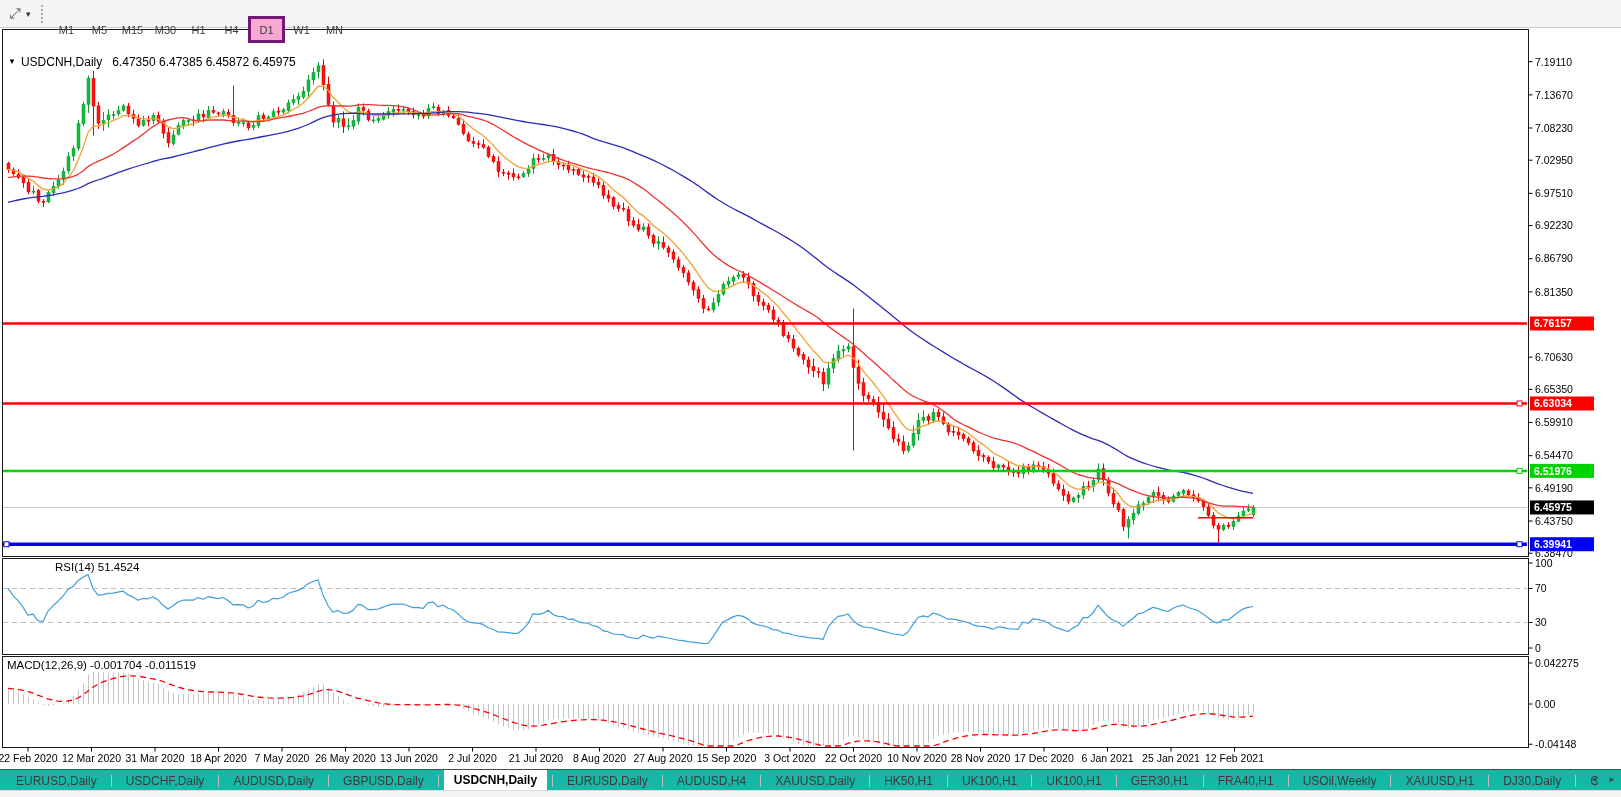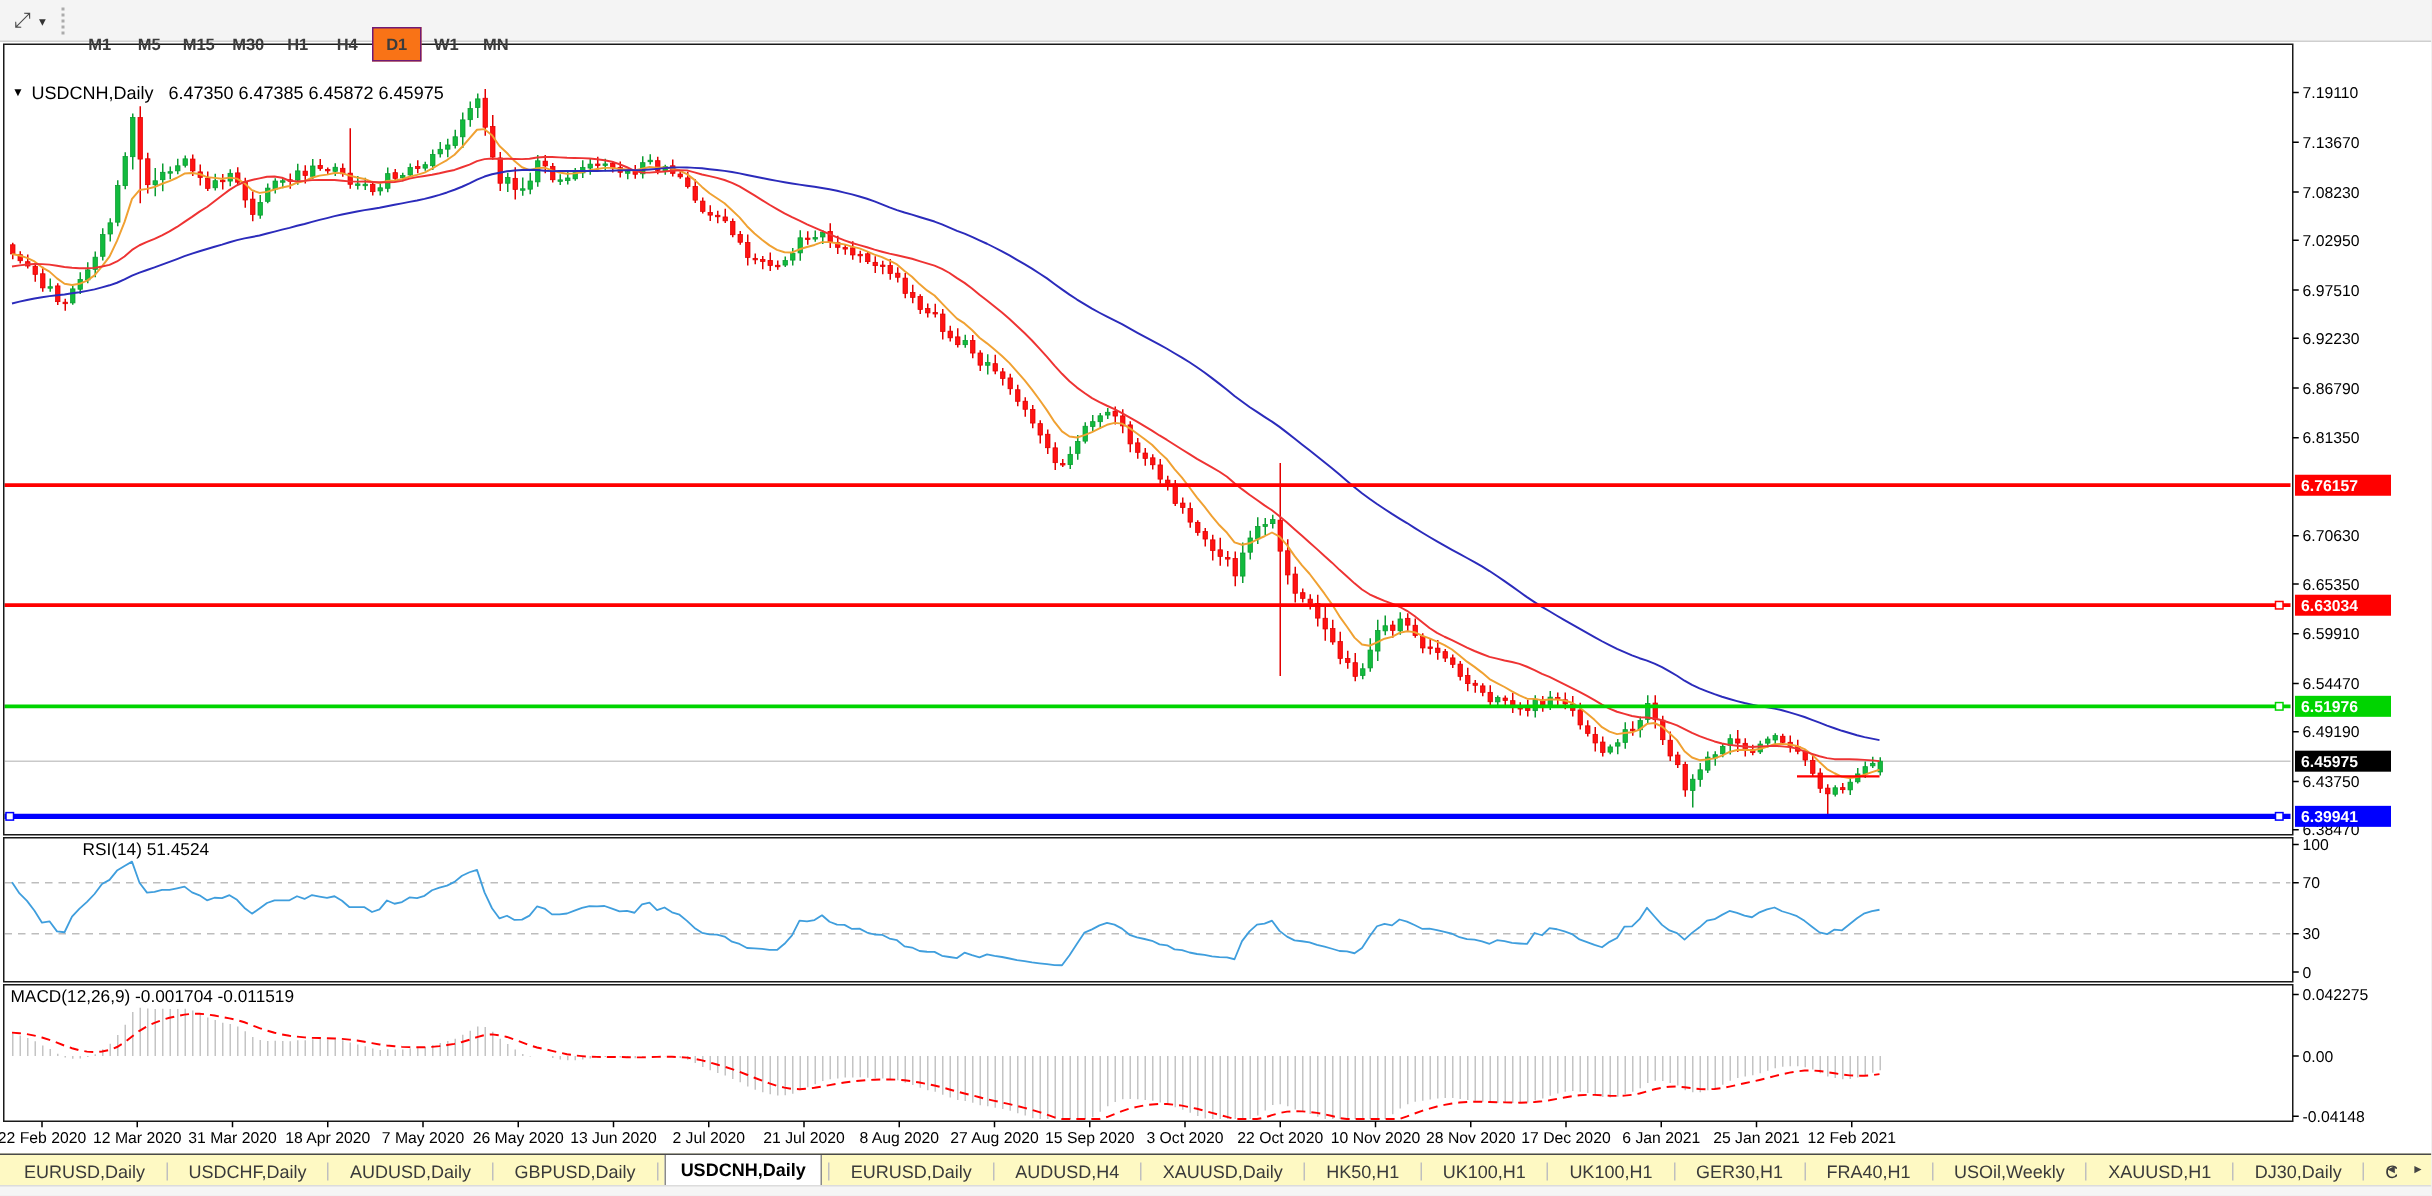--- a/index.html
+++ b/index.html
@@ -7,33 +7,33 @@
        font-family:"Liberation Sans",sans-serif;user-select:none;}
   svg text{font-family:"Liberation Sans",sans-serif;}
   
   #toolbar{position:absolute;top:0;left:0;width:1621px;height:27px;background:#f4f4f4;
            border-bottom:1px solid #cfcfcf;display:flex;align-items:center;z-index:5;}
   .tool-btn{display:inline-flex;align-items:center;justify-content:center;width:22px;height:21px;
             margin-left:4px;color:#4a4a4a;font-size:14px;cursor:pointer;}
   .caret{font-size:9px;color:#333;width:10px;cursor:pointer;}
   .grip{height:18px;border-left:2px dotted #ababab;margin:0 7px 0 5px;}
   .btn-tf{display:inline-flex;align-items:center;justify-content:center;height:21px;min-width:27px;
-          padding:0 2px;font-size:11px;font-weight:700;color:#3c3c3c;border:1px solid transparent;
+          padding:0 2px;font-size:11px;font-weight:400;color:#3c3c3c;border:1px solid transparent;
           cursor:pointer;margin-top:32px;}
-  .btn-tf.active{background:#f97316;border:1px solid #701a75;}
+  .btn-tf.active{background:#f9a8d4;border:3px solid #701a75;}
   
   #chart-window{position:absolute;top:27px;left:0;width:1621px;height:742px;background:#ffffff;z-index:0;}
   #chart-svg{position:absolute;top:0;left:0;z-index:1;}
   #chart-title{position:absolute;top:31px;left:8px;z-index:2;font-size:12px;color:#000;margin-top:24px;}
   #chart-title .tri{font-size:8px;vertical-align:2px;margin-right:5px;}
   #chart-title .sym{margin-right:10px;}
   #rsi-label{position:absolute;top:561px;left:7px;z-index:2;font-size:11.5px;color:#000;padding-left:48px;}
   #macd-label{position:absolute;top:659px;left:7px;z-index:2;font-size:11.5px;color:#000;}
   
-  #tab-bar{position:absolute;top:769px;left:0;width:1621px;height:21px;background:#fef9c3;
+  #tab-bar{position:absolute;top:769px;left:0;width:1621px;height:21px;background:#14b8a6;
            border-top:1px solid #4a4a4a;z-index:5;display:flex;align-items:center;overflow:hidden;}
   #tabs{display:flex;align-items:center;height:21px;overflow:hidden;white-space:nowrap;
         width:1592px;padding-left:6px;}
   .tab{display:inline-flex;align-items:center;height:20px;padding:0 10px;font-size:12px;color:#3a3a3a;
        cursor:pointer;flex:0 0 auto;}
   .tab.active{background:#ffffff;border:1px solid #8a8a8a;border-bottom:none;height:22px;
               margin-top:-3px;font-weight:700;color:#000;}
   .tabsep{width:1px;height:12px;background:#bfbfbf;margin:0 4px;flex:0 0 auto;}
   #tab-arrows{position:absolute;right:2px;top:3px;display:flex;gap:4px;z-index:6;}
   #tab-arrows span{font-size:8px;color:#444;cursor:pointer;padding:2px 3px;}

